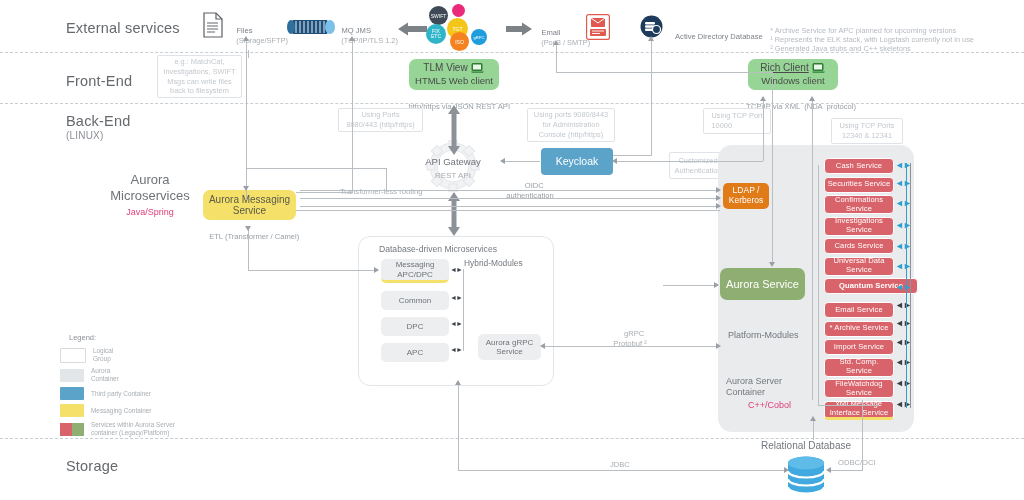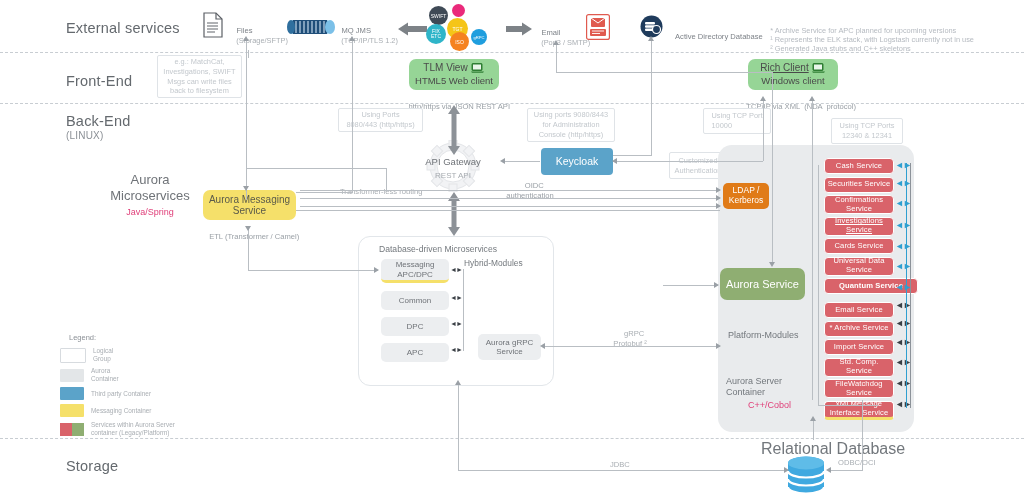--- a/index.html
+++ b/index.html
@@ -425,21 +425,21 @@
       <span style="white-space:pre-line;">Cash Service</span>
       </div>
     <div class="node red-svc" style="position:relative;width:70px;height:16px;margin-bottom:2.5px;">
       <span style="white-space:pre-line;">Securities Service</span>
       </div>
     <div class="node red-svc" style="position:relative;width:70px;height:19px;margin-bottom:2.5px;">
       <span style="white-space:pre-line;">Confirmations
 Service</span>
       </div>
     <div class="node red-svc" style="position:relative;width:70px;height:19px;margin-bottom:2.5px;">
-      <span style="white-space:pre-line;text-decoration:underline;">Investigations
+      <span style="white-space:pre-line;">Investigations
 Service</span>
       </div>
     <div class="node red-svc" style="position:relative;width:70px;height:16px;margin-bottom:2.5px;">
       <span style="white-space:pre-line;">Cards Service</span>
       </div>
     <div class="node red-svc" style="position:relative;width:70px;height:19px;margin-bottom:2.5px;">
       <span style="white-space:pre-line;">Universal Data
 Service</span>
       </div>
     <div class="node red-svc" style="position:relative;width:94px;height:16px;margin-bottom:8px;font-weight:bold;">
@@ -528,21 +528,21 @@
   <div class="bidi-dark" style="left:450px;top:294px;font-size:7px;">◄►</div>
   <div class="bidi-dark" style="left:450px;top:320px;font-size:7px;">◄►</div>
   <div class="bidi-dark" style="left:450px;top:346px;font-size:7px;">◄►</div>
   <div class="ln lnv" style="left:463px;top:269px;height:82px;"></div>
 
   <div class="label-mid" style="left:600px;top:320px;width:60px;font-size:7.6px;color:#a9aeb3;">
     <span>gRPC
 Protobuf ²</span>
   </div>
 
-  <div class="abs" style="left:761px;top:440px;font-size:16px;color:#72777c;">
+  <div class="abs" style="left:761px;top:440px;font-size:10px;color:#72777c;">
     <span>Relational Database</span>
   </div>
   <div class="abs" style="left:786px;top:456px;">
     <svg width="40" height="42" viewBox="0 0 40 42">
       <ellipse cx="20" cy="7" rx="18" ry="6.5" fill="#3fa9e0"></ellipse>
       <path d="M2 7 v24 a18 6.5 0 0 0 36 0 V7" fill="#3fa9e0"></path>
       <g fill="none" stroke="#ffffff" stroke-width="2.2">
         <path d="M2 15 a18 6.5 0 0 0 36 0"></path>
         <path d="M2 23 a18 6.5 0 0 0 36 0"></path>
         <path d="M2 31 a18 6.5 0 0 0 36 0"></path>

